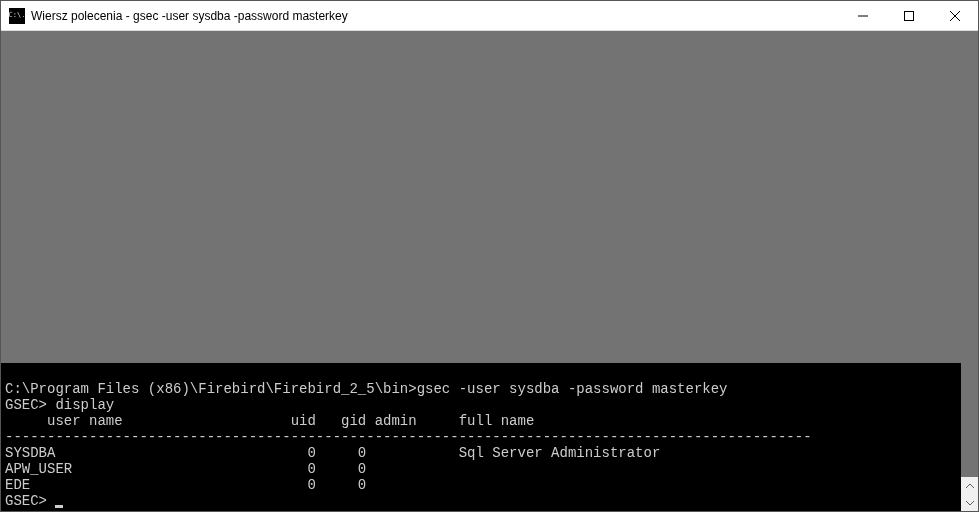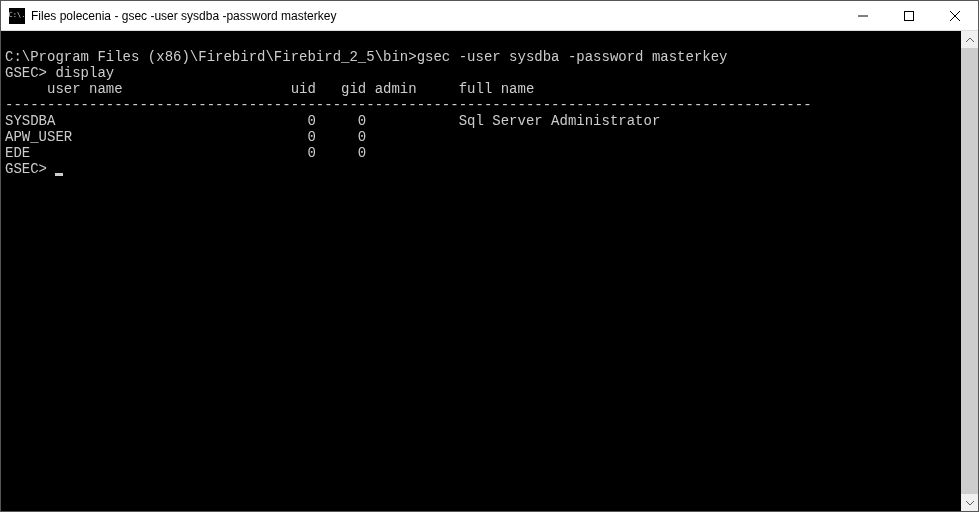--- a/index.html
+++ b/index.html
@@ -57,20 +57,21 @@
       cursor: pointer;
     }
     .win-btn svg {
       width: 10px;
       height: 10px;
     }
     .content-wrap {
       display: flex;
       height: calc(100% - 30px);
       background: #737373;
+      align-items: flex-end;
     }
     .terminal {
       flex: 1;
       background: #000;
       color: #ccc;
       font-family: Consolas, "Courier New", monospace;
       font-size: 14px;
       line-height: 16px;
       padding: 2px 4px;
       white-space: pre;
@@ -114,21 +115,21 @@
       margin-bottom: 1px;
     }
   </style>
 </head>
 <body>
 
 <div class="titlebar">
   <div class="titlebar-icon">
     <span class="titlebar-icon-text">C:\.</span>
   </div>
-  <div class="titlebar-title">Files polecenia - gsec  -user sysdba -password masterkey</div>
+  <div class="titlebar-title">Wiersz polecenia - gsec  -user sysdba -password masterkey</div>
   <div class="win-controls">
     <div class="win-btn">
       <svg viewBox="0 0 10 10">
           <line x1="0" y1="5" x2="10" y2="5" stroke="#000" stroke-width="1"></line>
         </svg>
     </div>
     <div class="win-btn">
       <svg viewBox="0 0 10 10">
           <rect x="0.5" y="0.5" width="9" height="9" fill="none" stroke="#000" stroke-width="1"></rect>
         </svg>

